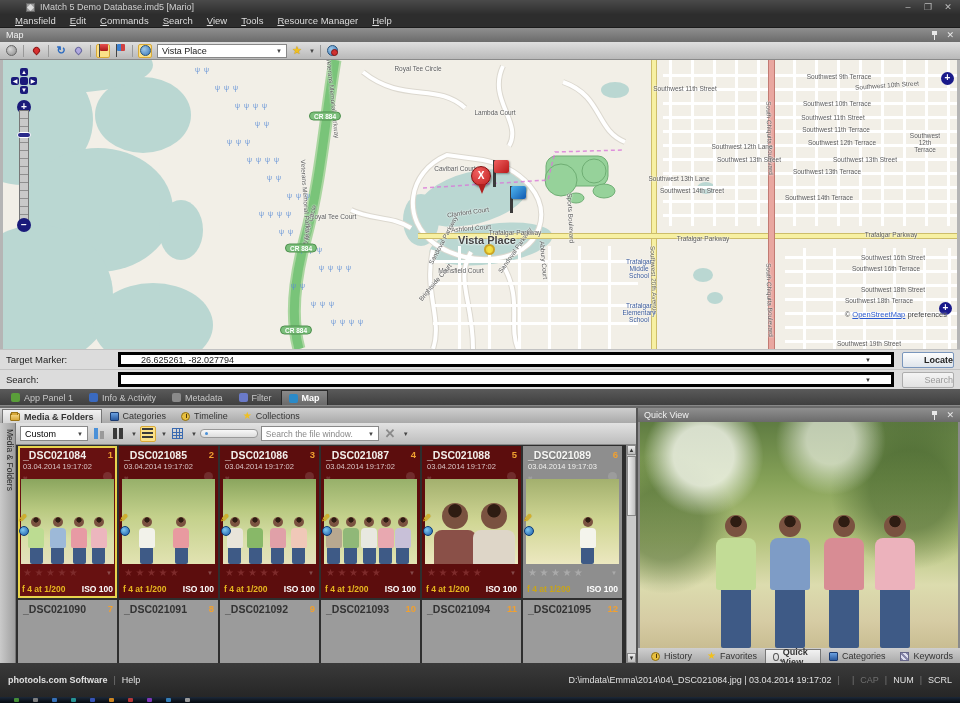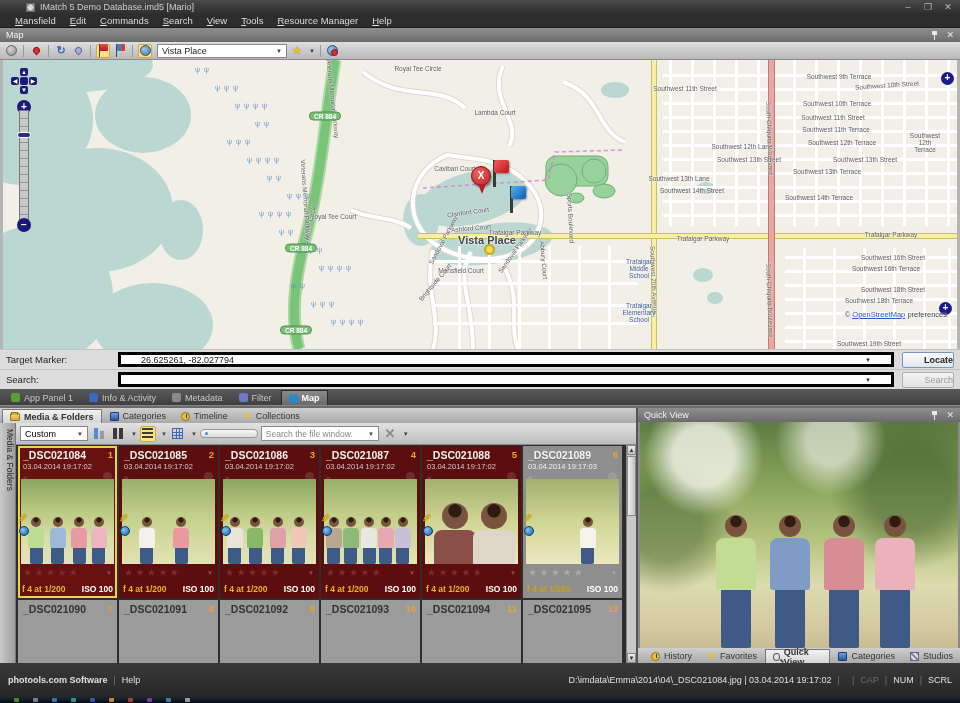--- a/index.html
+++ b/index.html
@@ -868,21 +868,21 @@
           <div class="file-tab active">
             <span class="mini-mag"></span>
             <span>Quick View</span>
           </div>
           <div class="file-tab">
             <span class="mini-cats"></span>
             <span>Categories</span>
           </div>
           <div class="file-tab">
             <span class="mini-kw"></span>
-            <span>Studios</span>
+            <span>Keywords</span>
           </div>
         </div>
     </div>
   </div>
 
   <div class="statusbar">
     <b>photools.com Software</b>
     <span class="sep">|</span>
     <span>Help</span>
     <span class="spacer"></span>

